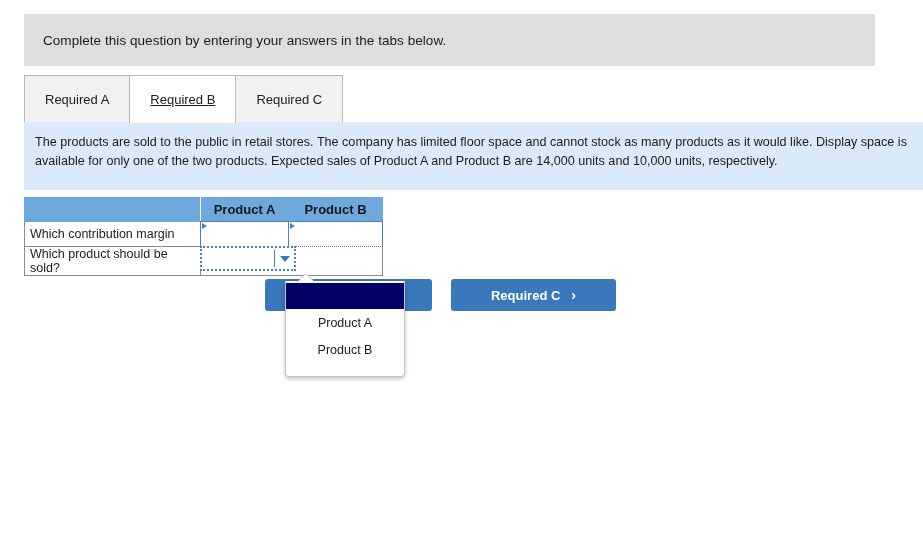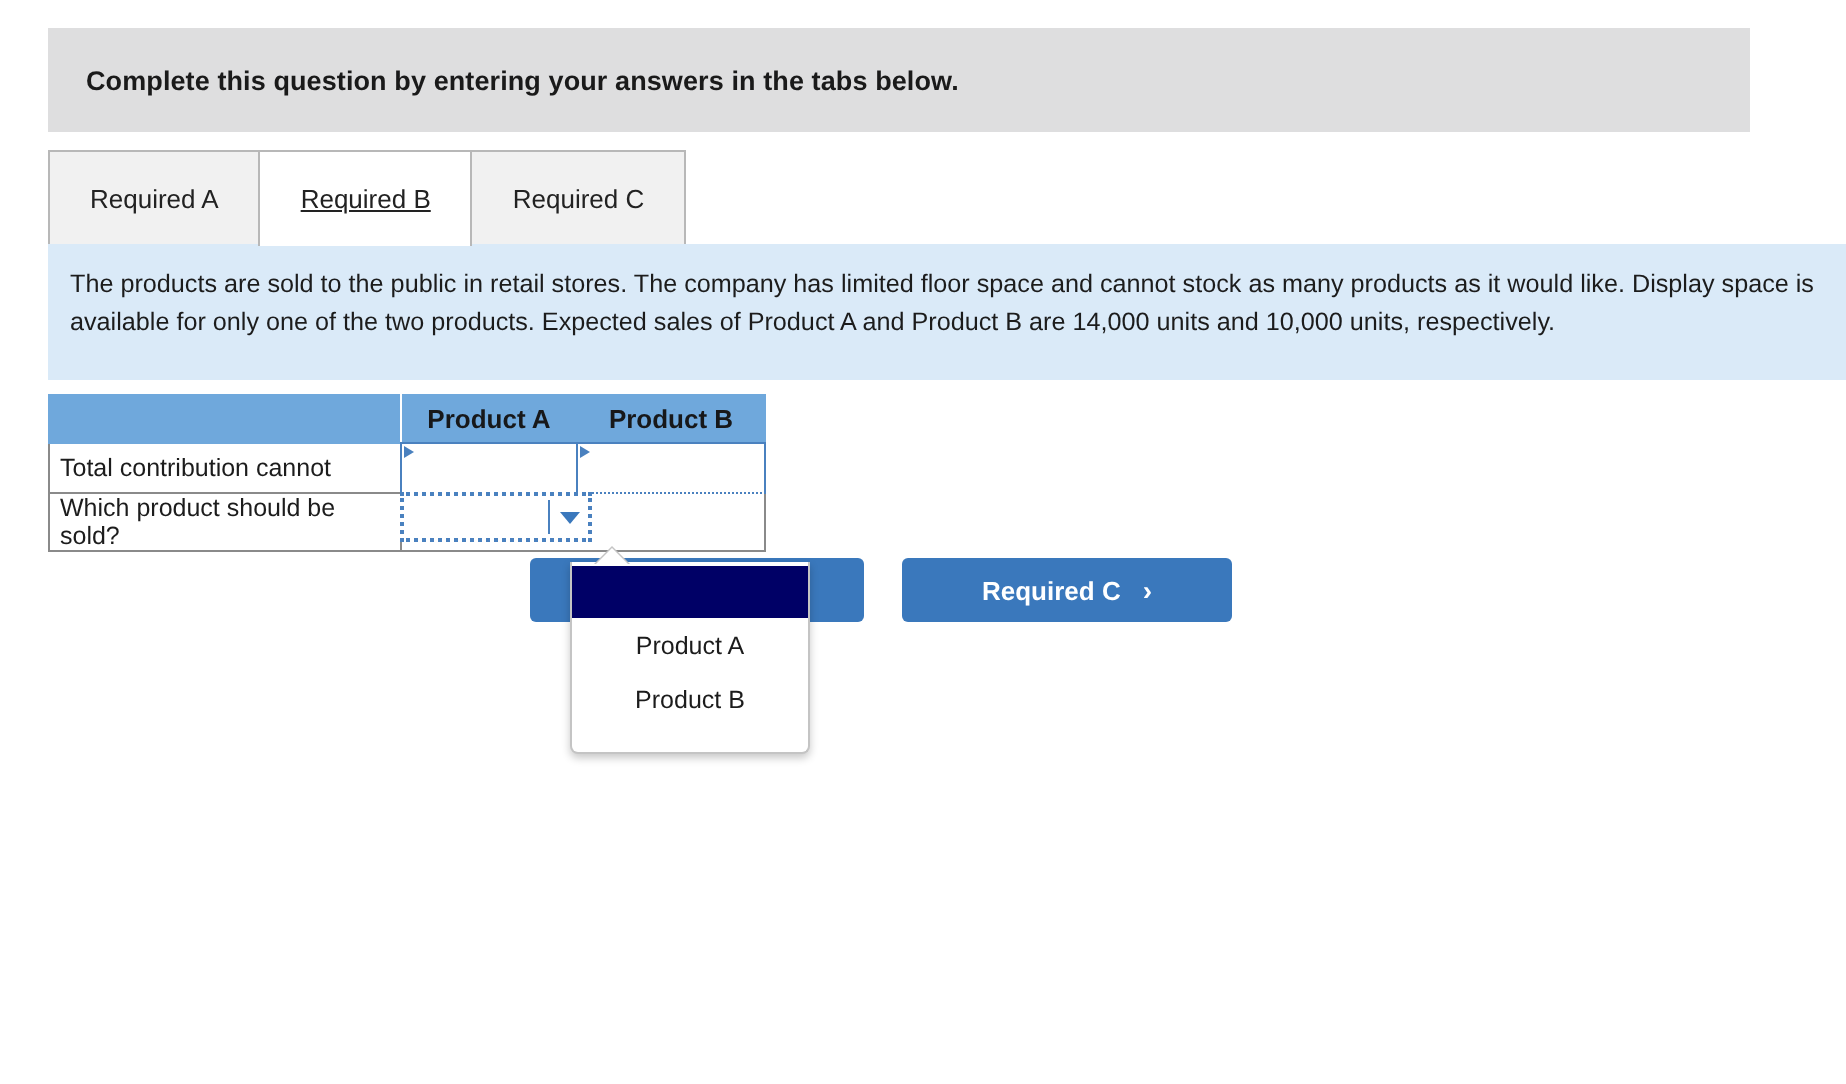--- a/index.html
+++ b/index.html
@@ -23,21 +23,21 @@
     top: 14px;
     width: 851px;
     height: 52px;
     background: #dededf;
     box-sizing: border-box;
     display: flex;
     align-items: center;
   }
   .instruction-bar .text {
     font-size: 13.5px;
-    font-weight: bold;
+    font-weight: normal;
     color: #1a1a1a;
     padding-left: 19px;
     letter-spacing: 0.05px;
   }
 
   
   .tab-strip {
     position: absolute;
     left: 24px;
     top: 74px;
@@ -321,21 +321,21 @@
   </colgroup>
   <thead>
     <tr>
       <th class="blank-head"></th>
       <th>Product A</th>
       <th>Product B</th>
     </tr>
   </thead>
   <tbody>
     <tr>
-      <td class="row-label">Total contribution cannot</td>
+      <td class="row-label">Which contribution margin</td>
       <td class="cell">
         <div class="cell-input"></div>
       </td>
       <td class="cell">
         <div class="cell-input dotted-bottom"></div>
       </td>
     </tr>
     <tr>
       <td class="row-label">Which product should be sold?</td>
       <td class="select-cell" colspan="2">

